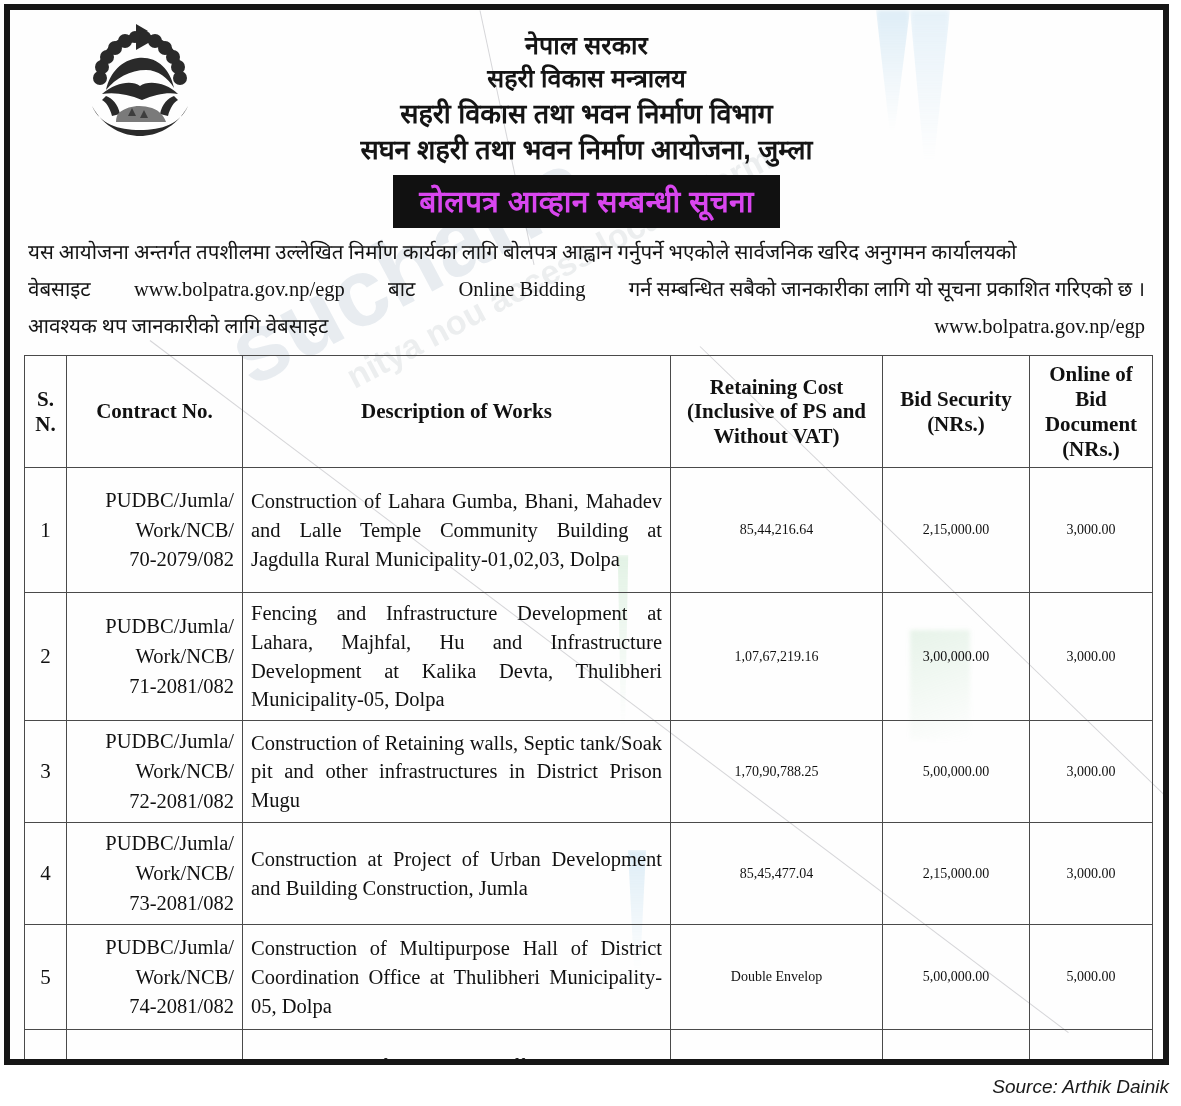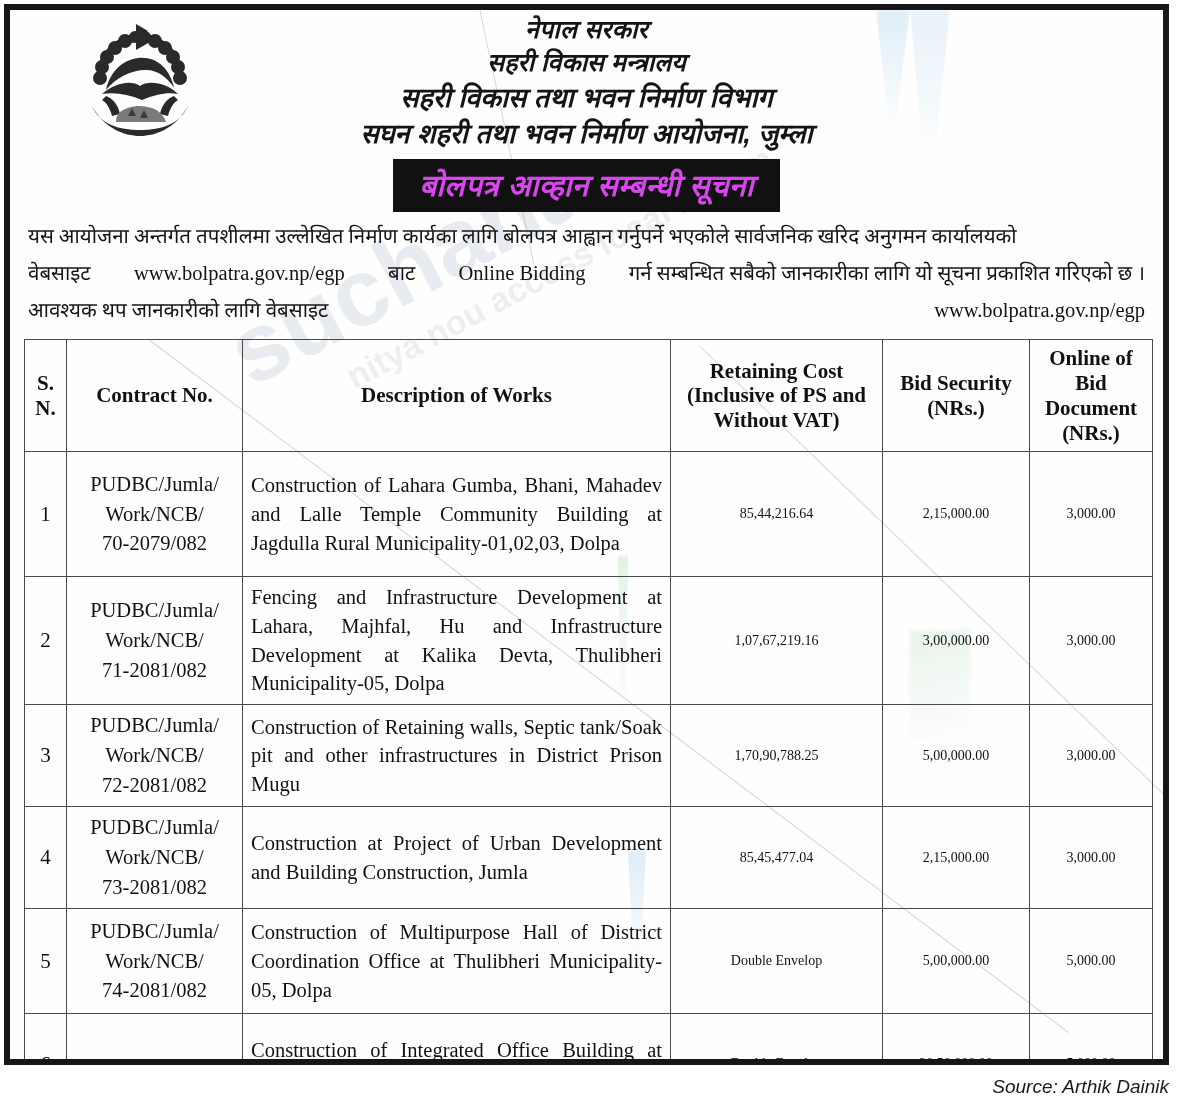--- a/index.html
+++ b/index.html
@@ -76,22 +76,21 @@
     transform-origin: left center;
   }
   .d1 { left: 140px; top: 330px; width: 1150px; transform: rotate(37deg); }
   .d2 { left: 690px; top: 336px; width: 760px; transform: rotate(44deg); }
   .d3 { left: 470px; top: 0px; width: 260px; transform: rotate(78deg); }
 
   
   .doc-header {
     position: relative;
     z-index: 2;
-    padding-top: 0;
-    font-style: italic;
+    padding-top: 16px;
   }
   .emblem {
     position: absolute;
     left: 52px;
     top: 10px;
     width: 128px;
     height: 118px;
   }
   .emblem svg { display: block; width: 100%; height: 100%; }
   .header-lines {
@@ -179,21 +178,21 @@
   .col-desc    { width: 428px; }
   .col-cost    { width: 212px; }
   .col-bsec    { width: 147px; }
   .col-price   { width: 123px; }
 
   .cell-sn {
     text-align: center;
     font-size: 21px;
   }
   .cell-cno {
-    text-align: center;
+    text-align: right;
     font-size: 20.5px;
     line-height: 1.45;
   }
   .cell-desc {
     text-align: justify;
     text-justify: inter-word;
     font-size: 20.5px;
     line-height: 1.40;
     hyphens: none;
   }

